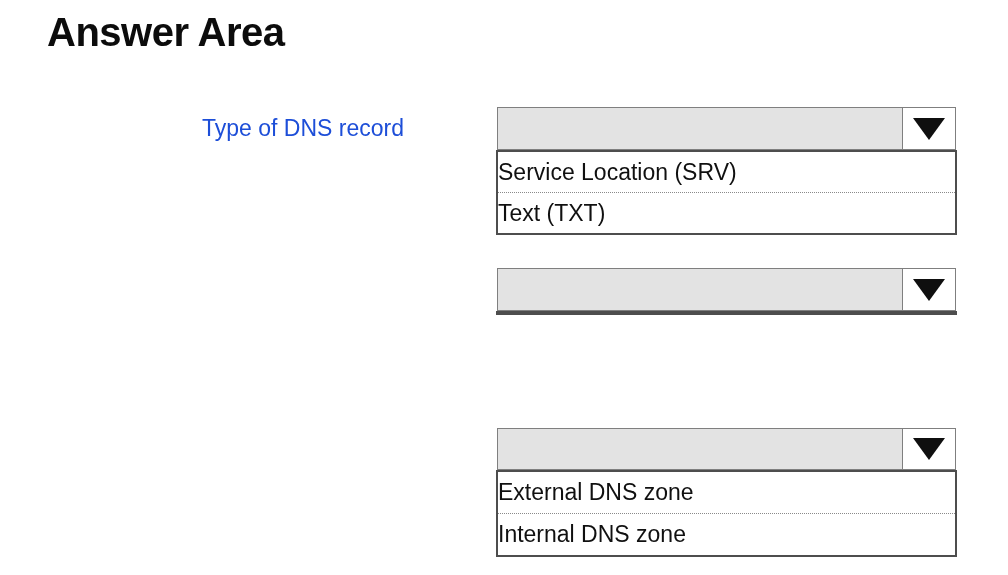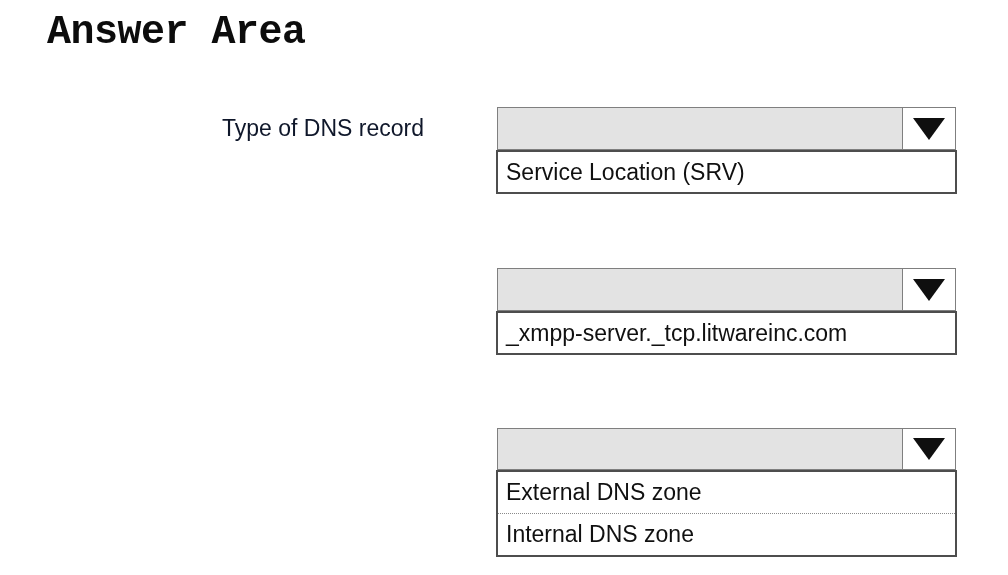--- a/index.html
+++ b/index.html
@@ -17,32 +17,30 @@
   }
   .title {
     position: absolute;
     left: 47px;
     top: 10px;
     margin: 0;
     font-size: 40px;
     font-weight: 700;
     color: #0c0c0c;
     letter-spacing: -0.5px;
-    font-family: Liberation Mono, monospace;
   }
   .field-label {
     position: absolute;
     left: 202px;
     height: 43px;
     display: flex;
     align-items: center;
     font-size: 23px;
-    color: #0f172a;
+    color: #1d4ed8;
     white-space: nowrap;
-    margin-left: 20px;
   }
   .select {
     position: absolute;
     left: 497px;
     width: 459px;
     height: 43px;
     background: #e3e3e3;
     border: 1px solid #7f7f7f;
     box-sizing: border-box;
     display: flex;
@@ -78,21 +76,21 @@
     left: 496px;
     width: 461px;
     background: #ffffff;
     border: 2px solid #4d4d4d;
     box-sizing: border-box;
   }
   .option {
     height: 40px;
     display: flex;
     align-items: center;
-    padding-left: 8px;
+    padding-left: 0;
     font-size: 23px;
     color: #101010;
     white-space: nowrap;
     overflow: hidden;
   }
   .option + .option {
     border-top: 1px dotted #8a8a8a;
   }
   .options-tall .option {
     height: 41px;
@@ -107,30 +105,30 @@
 
   <div class="field-label" style="top:107px">Type of DNS record</div>
   <div class="select" style="top:107px">
     <span class="select-value"></span>
     <span class="arrow-cell">
       <span class="triangle"></span>
     </span>
   </div>
   <div class="options" style="top:150px">
     <div class="option">Service Location (SRV)</div>
+    <div class="option">Text (TXT)</div>
   </div>
 
   <div class="select" style="top:268px">
     <span class="select-value"></span>
     <span class="arrow-cell">
       <span class="triangle"></span>
     </span>
   </div>
   <div class="options" style="top:311px">
-    <div class="option">_xmpp-server._tcp.litwareinc.com</div>
   </div>
 
   <div class="select" style="top:428px;height:42px">
     <span class="select-value"></span>
     <span class="arrow-cell">
       <span class="triangle"></span>
     </span>
   </div>
   <div class="options options-tall" style="top:470px">
     <div class="option">External DNS zone</div>

